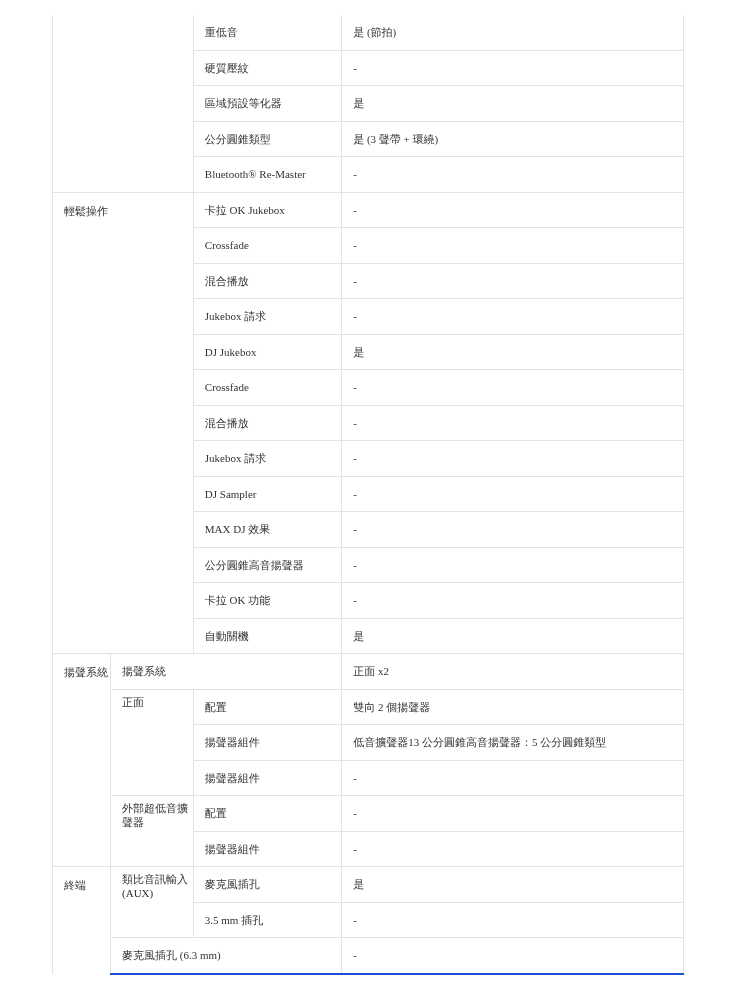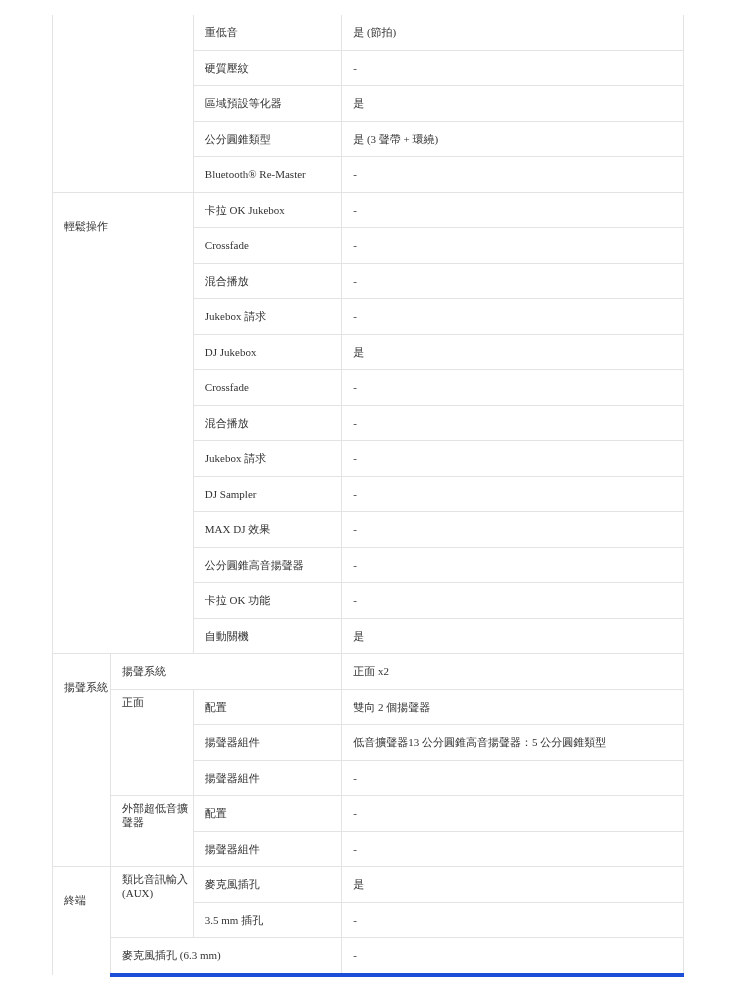--- a/index.html
+++ b/index.html
@@ -3,24 +3,24 @@
 <meta charset="utf-8">
 <style>
   html, body { margin: 0; padding: 0; background: #ffffff; }
   body { width: 750px; height: 1000px; overflow: hidden; position: relative;
          font-family: "Liberation Serif", "DejaVu Serif", serif; color: #333333; }
   table.spec { position: absolute; left: 52px; top: 15px; width: 632px;
                border-collapse: collapse; table-layout: fixed; font-size: 11px; }
   table.spec td { border-top: 1px solid #e3e3e3; border-right: 1px solid #e3e3e3;
                   border-left: 1px solid #e3e3e3; height: 34.5px; padding: 0 0 0 11px;
                   vertical-align: middle; line-height: 14px; }
-  table.spec td.cat { vertical-align: top; padding-top: 26px; border-bottom: none; }
+  table.spec td.cat { vertical-align: top; padding-top: 11px; border-bottom: none; }
   table.spec tr.first td { border-top: none; }
   table.spec td.sub.top { vertical-align: top; padding-top: 5px; }
-  table.spec tr.last td.sub2, table.spec tr.last td.val { border-bottom: 4px solid #1d4ed8; }
+  table.spec tr.last td.sub2, table.spec tr.last td.val { border-bottom: 2px solid #1d4ed8; }
   .c1 { width: 54px; } .c2 { width: 77px; } .c3 { width: 138px; } .c4 { width: 318px; }
 </style>
 </head>
 <body>
 
 <table class="spec">
   <colgroup>
       <col class="c1">
       <col class="c2">
       <col class="c3">

